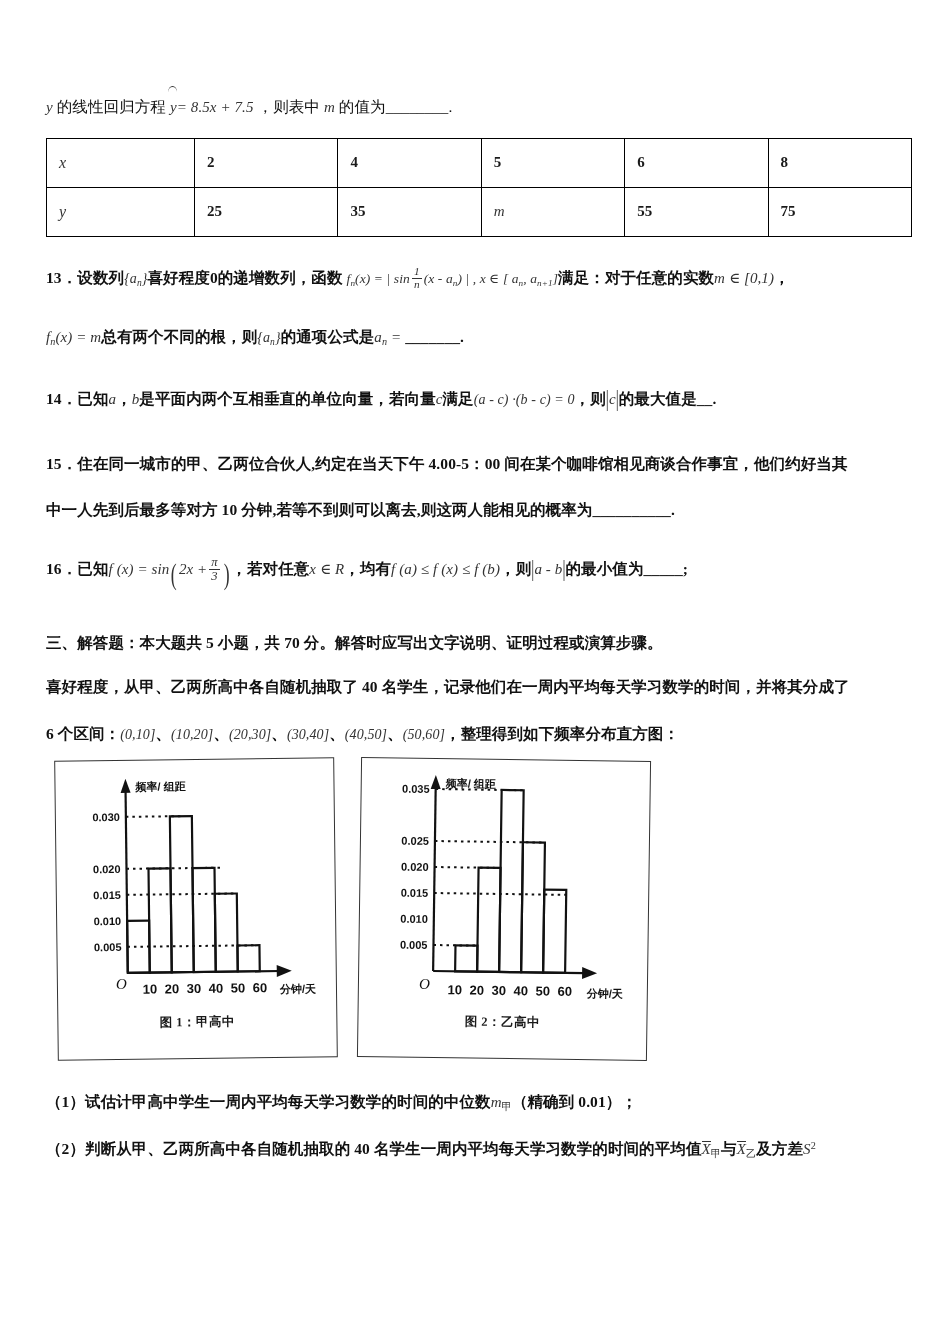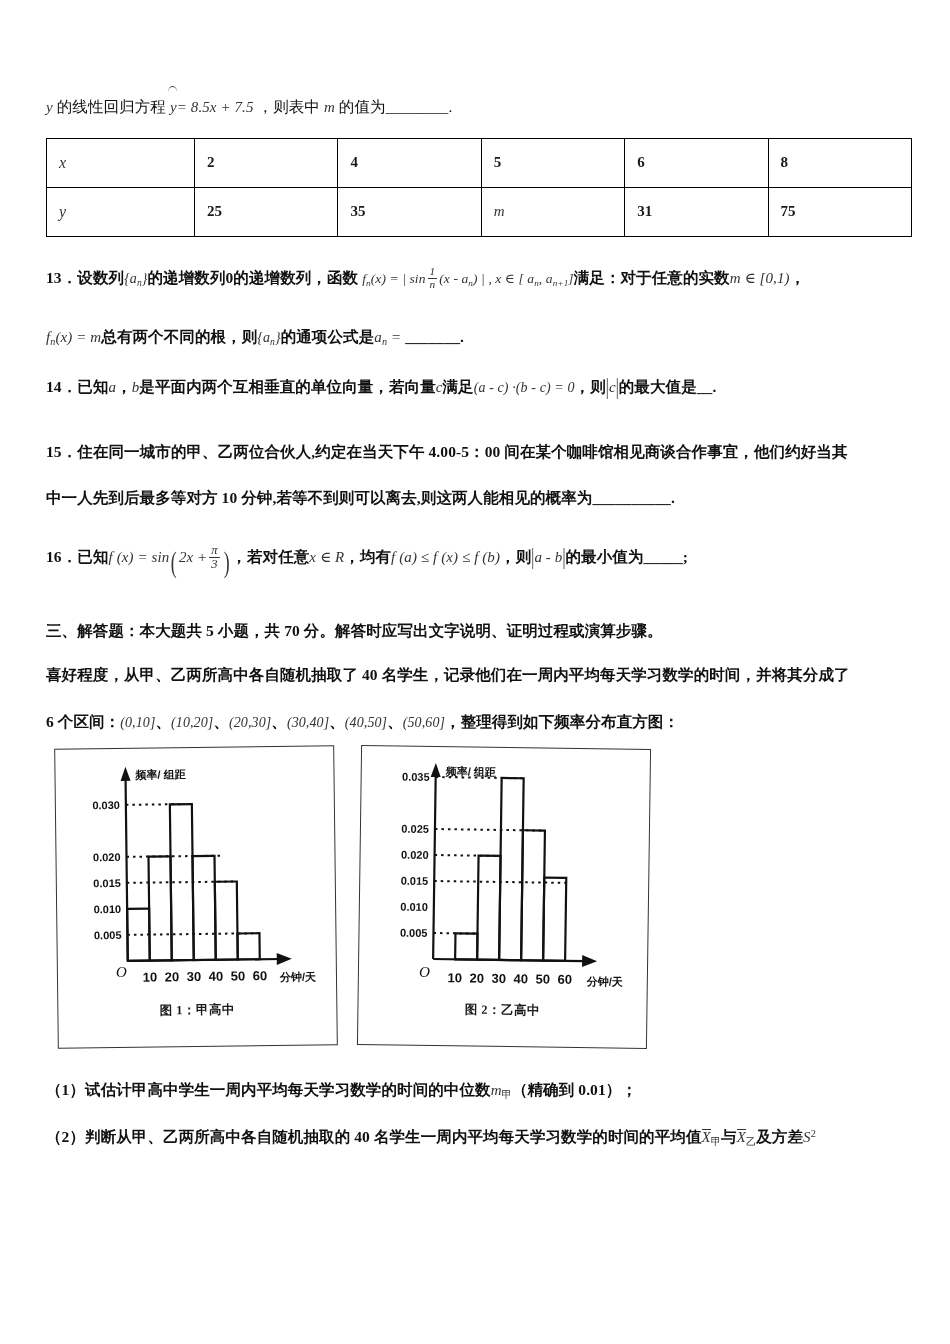--- a/index.html
+++ b/index.html
@@ -172,37 +172,37 @@
         <td>4</td>
         <td>5</td>
         <td>6</td>
         <td>8</td>
       </tr>
       <tr>
         <td class="rowhead">y</td>
         <td>25</td>
         <td>35</td>
         <td class="ital">m</td>
-        <td>31</td>
+        <td>55</td>
         <td>75</td>
       </tr>
     </tbody>
   </table>
 
   <p class="line" style="margin-top:26px;">
-    <span class="qnum">13．</span><span class="blk">设数列</span><span class="math mathsm"><span>{a</span><sub class="s">n</sub><span>}</span></span><span class="blk">的递增数列</span><span class="blk">0</span><span class="blk">的递增数列，函数</span>
+    <span class="qnum">13．</span><span class="blk">设数列</span><span class="math mathsm"><span>{a</span><sub class="s">n</sub><span>}</span></span><span class="blk">喜好程度</span><span class="blk">0</span><span class="blk">的递增数列，函数</span>
     <span class="math" style="font-size:13.5px;"><span>f</span><sub class="s">n</sub><span>(x) = | sin</span><span class="frac"><span class="num">1</span><span class="den">n</span></span><span>(x - a</span><sub class="s">n</sub><span>) | , x ∈ [ a</span><sub class="s">n</sub><span>, a</span><sub class="s">n+1</sub><span>]</span></span><span class="blk">满足：对于任意的实数</span><span class="math">m ∈ [0,1)</span><span class="blk">，</span>
   </p>
 
   <p class="line" style="margin-top:30px;">
     <span class="math"><span>f</span><sub class="s">n</sub><span>(x) = m</span></span><span class="blk">总有两个不同的根，则</span><span class="math mathsm"><span>{a</span><sub class="s">n</sub><span>}</span></span><span class="blk">的通项公式是</span><span class="math"><span>a</span><sub class="s">n</sub> <span>=</span></span>
     <span class="blk">_______.</span>
   </p>
 
-  <p class="line" style="margin-top:20px;">
+  <p class="line" style="margin-top:32px;">
     <span class="qnum">14．</span><span class="blk">已知</span><span class="math">a</span><span class="blk">，</span><span class="math">b</span><span class="blk">是平面内两个互相垂直的单位向量，若向量</span><span class="math">c</span><span class="blk">满足</span><span class="math mathsm">(a - c) ·(b - c) = 0</span><span class="blk">，则</span><span class="math"><span class="vbar">|</span><span>c</span><span class="vbar">|</span></span><span class="blk">的最大值是</span><span class="blk">__.</span>
   </p>
 
   <p class="line" style="margin-top:36px;">
     <span class="qnum">15．</span><span class="blk">住在同一城市的甲、乙两位合伙人,约定在当天下午 4.00-5：00 间在某个咖啡馆相见商谈合作事宜，他们约好当其</span>
   </p>
   <p class="line" style="margin-top:16px;">
     <span class="blk">中一人先到后最多等对方 10 分钟,若等不到则可以离去,则这两人能相见的概率为</span><span class="blk">__________.</span>
   </p>
 

